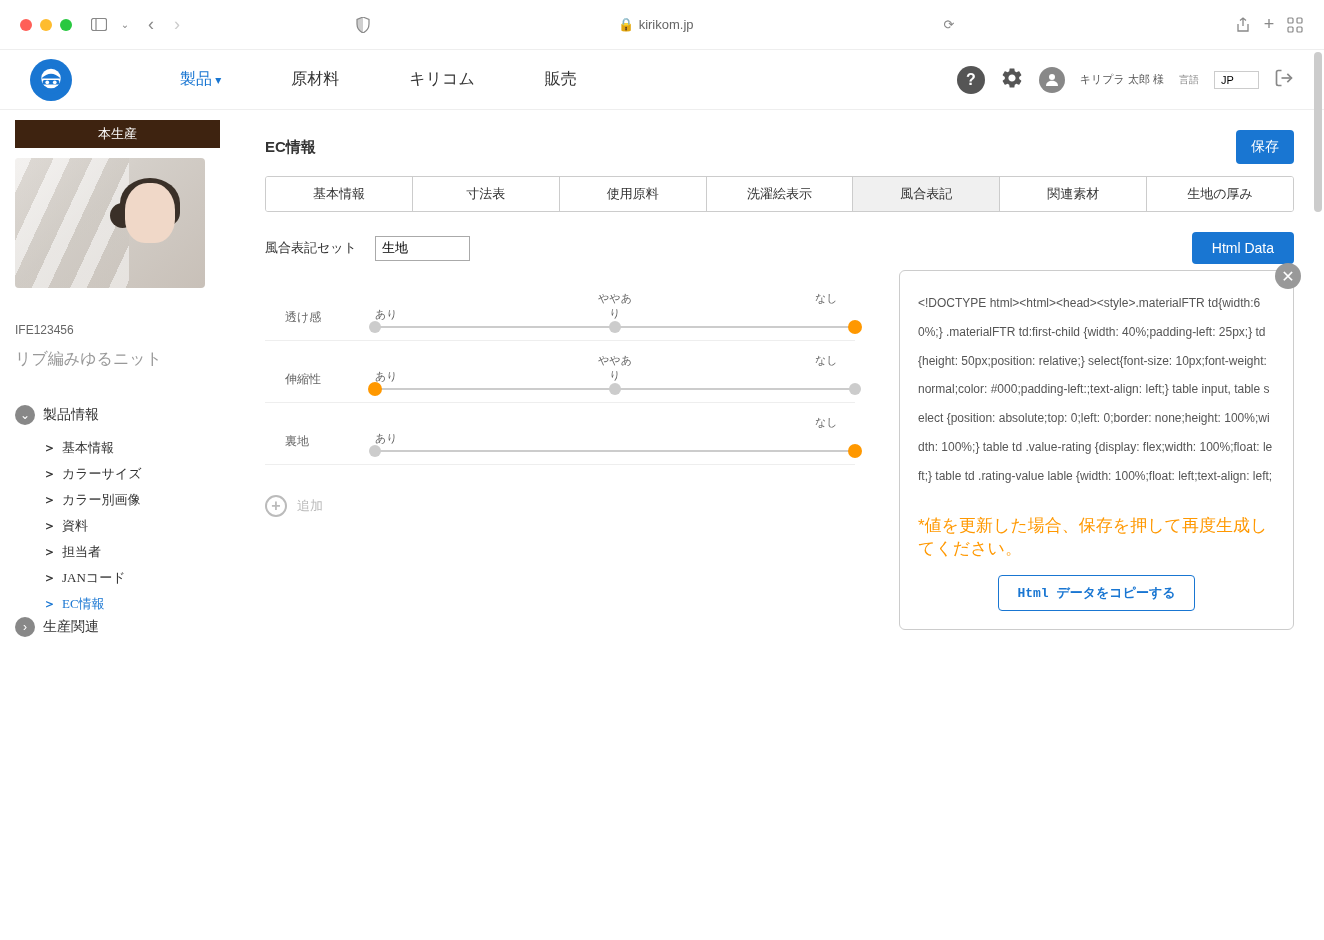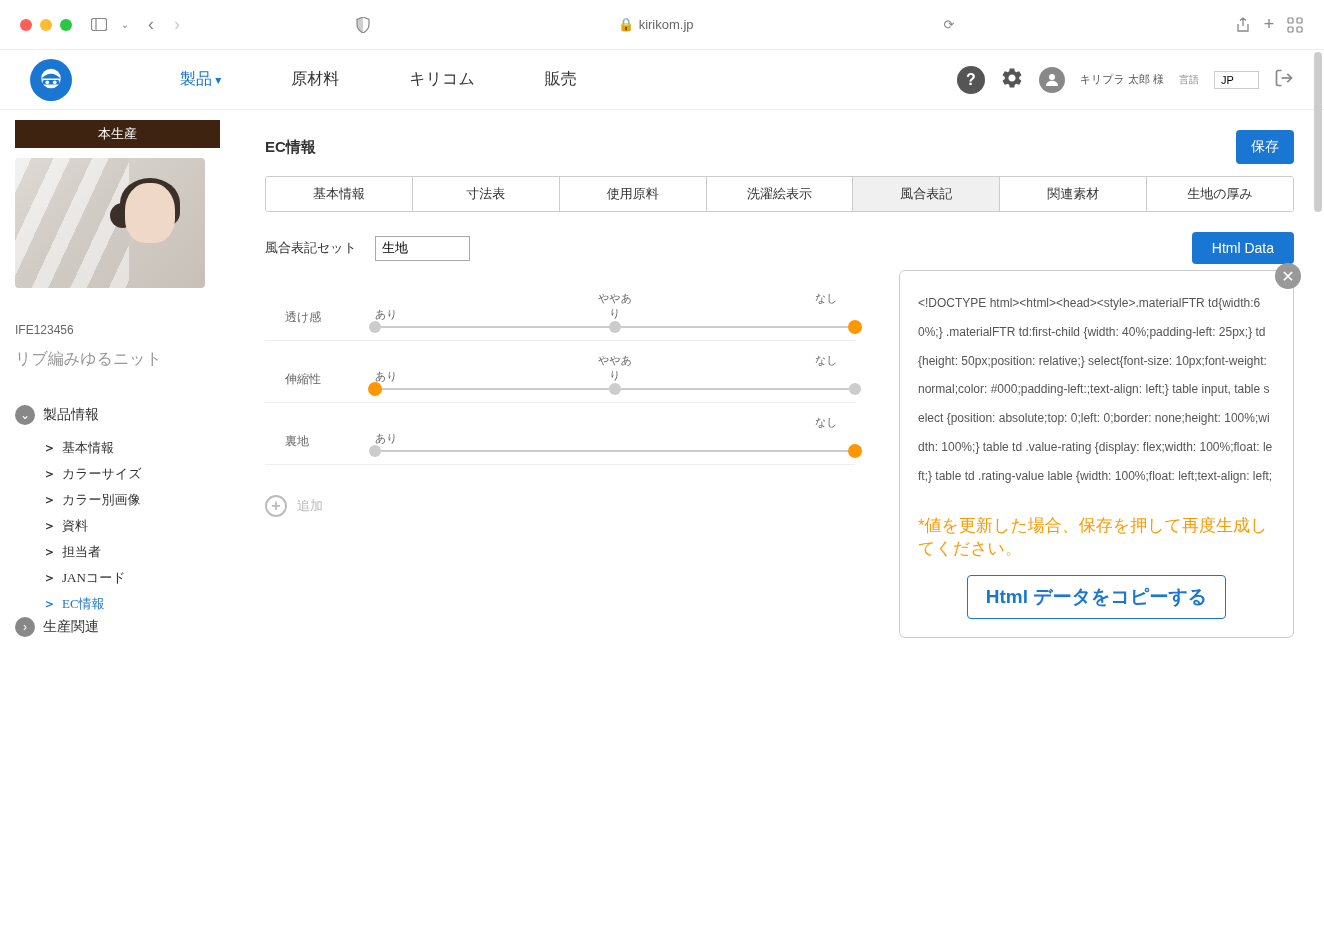--- a/index.html
+++ b/index.html
@@ -89,21 +89,21 @@
 
 
 .add-row { display: flex; align-items: center; gap: 10px; margin-top: 30px; color: #bbb; cursor: pointer; }
 .add-icon { width: 22px; height: 22px; border: 2px solid #bbb; border-radius: 50%; display: flex; align-items: center; justify-content: center; font-size: 16px; font-weight: bold; }
 
 
 .html-panel { position: absolute; right: 30px; top: 160px; width: 395px; border: 1px solid #ccc; border-radius: 6px; background: #fff; padding: 18px; }
 .html-panel-close { position: absolute; right: -8px; top: -8px; width: 26px; height: 26px; border-radius: 50%; background: #999; color: #fff; display: flex; align-items: center; justify-content: center; font-size: 16px; cursor: pointer; }
 .html-content { font-size: 12px; color: #555; line-height: 2.4; word-break: break-all; max-height: 210px; overflow: hidden; }
 .html-note { color: #ff9800; font-size: 17px; margin-top: 15px; }
-.html-copy-btn { display: block; margin: 15px auto 0; border: 1.5px solid #1976d2; color: #1976d2; background: #fff; border-radius: 4px; padding: 8px 18px; font-size: 19px; font-weight: bold; cursor: pointer; }
+.html-copy-btn { display: block; margin: 15px auto 0; border: 1.5px solid #1976d2; color: #1976d2; background: #fff; border-radius: 4px; padding: 8px 18px; font-size: 13px; font-weight: bold; cursor: pointer; font-family: Liberation Mono, monospace; }
 
 .scrollbar { position: fixed; right: 2px; top: 52px; width: 8px; height: 160px; background: #ccc; border-radius: 4px; }
 </style>
 </head>
 <body>
 
 <div class="browser-bar">
   <div class="traffic-lights">
     <div class="tl red"></div>
     <div class="tl yellow"></div>

